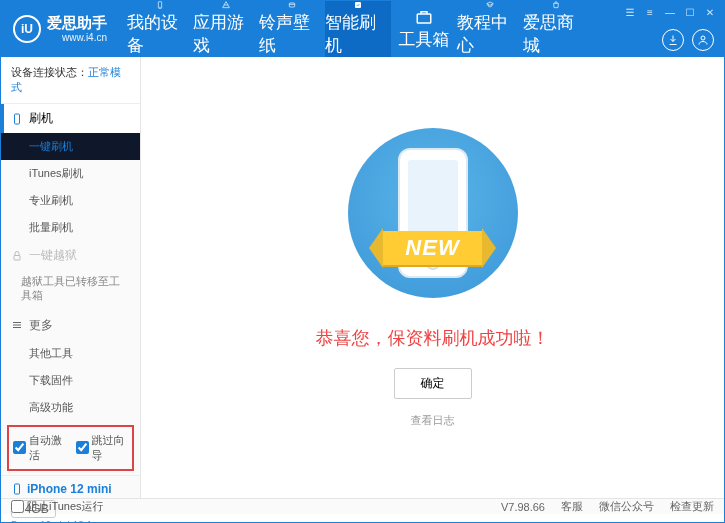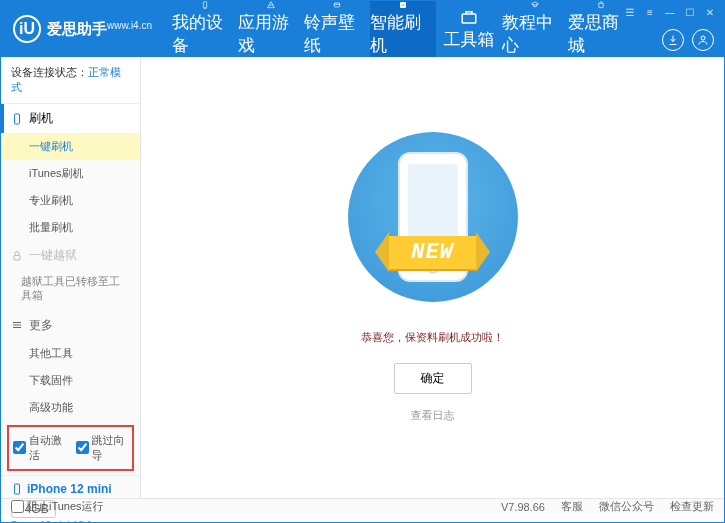--- a/index.html
+++ b/index.html
@@ -1,57 +1,57 @@
 <!DOCTYPE html>
 <html><head>
 <meta charset="utf-8">
 <style>
 * { margin: 0; padding: 0; box-sizing: border-box; }
 body { font-family: "Microsoft YaHei", sans-serif; font-size: 12px; color: #333; background: #fff; width: 725px; height: 523px; border: 1px solid #1a7fd8; overflow: hidden; }
 .titlebar { background: #1a7fd8; height: 56px; display: flex; align-items: center; color: #fff; position: relative; }
 .brand { display: flex; align-items: center; padding: 0 12px; gap: 6px; }
-.brand-logo { width: 28px; height: 28px; border: 2px solid #fff; border-radius: 50%; display: flex; align-items: center; justify-content: center; font-weight: bold; font-size: 16px; }
-.brand-text { display: flex; flex-direction: row; line-height: 1.2; }
+.brand-logo { width: 28px; height: 28px; border: 2px solid #fff; border-radius: 50%; display: flex; align-items: center; justify-content: center; font-weight: bold; font-size: 12px; }
+.brand-text { display: flex; flex-direction: column; line-height: 1.2; align-items: flex-end; }
 .brand-name { font-size: 15px; font-weight: bold; }
 .brand-url { font-size: 10px; opacity: 0.9; }
 .nav { display: flex; height: 100%; margin-left: 8px; }
 .nav-item { width: 66px; display: flex; flex-direction: column; align-items: center; justify-content: center; gap: 2px; cursor: pointer; font-size: 17px; }
 .nav-item.active { background: #0d6bc5; }
 .nav-icon { width: 18px; height: 18px; }
 .win-controls { position: absolute; right: 6px; top: 4px; display: flex; gap: 4px; }
 .win-btn { width: 16px; height: 14px; display: flex; align-items: center; justify-content: center; cursor: pointer; opacity: 0.8; font-size: 10px; }
 .user-icons { position: absolute; right: 10px; bottom: 6px; display: flex; gap: 8px; }
 .user-icon { width: 22px; height: 22px; border: 1.5px solid #fff; border-radius: 50%; display: flex; align-items: center; justify-content: center; cursor: pointer; }
 .body { display: flex; height: calc(100% - 56px - 24px); }
 .sidebar { width: 140px; border-right: 1px solid #e5e5e5; background: #fafafa; display: flex; flex-direction: column; }
 .conn-status { padding: 8px 10px; font-size: 11px; background: #fff; border-bottom: 1px solid #eee; }
 .conn-val { color: #1a7fd8; }
 .side-sec { padding: 6px 10px; display: flex; align-items: center; gap: 6px; color: #666; font-size: 12px; }
 .side-sec.blue { color: #000000; border-left: 3px solid #1a7fd8; background: #fff; padding-left: 7px; }
 .side-item { padding: 6px 10px 6px 28px; font-size: 11px; color: #555; cursor: pointer; }
-.side-item.active { background: #fef9c3; color: #1a7fd8; }
+.side-item.active { background: #0f172a; color: #1a7fd8; }
 .side-note { padding: 4px 10px 8px 20px; font-size: 11px; color: #888; line-height: 1.3; }
 .checkbox-highlight { border: 2px solid #d44; margin: 4px 6px; padding: 6px 4px; display: flex; gap: 10px; font-size: 11px; }
 .cb { display: flex; align-items: center; gap: 3px; color: #555; }
 .cb input { accent-color: #1a7fd8; }
 .device-block { padding: 6px 10px; border-top: 1px solid #eee; }
 .device-name { color: #1a7fd8; font-size: 12px; font-weight: bold; display: flex; align-items: center; gap: 4px; }
 .device-cap { display: inline-block; border: 1px solid #ccc; border-radius: 3px; padding: 1px 6px; font-size: 12px; color: #666; margin-top: 4px; }
 .device-sub { font-size: 10px; color: #888; margin-top: 2px; }
 .main { flex: 1; display: flex; flex-direction: column; align-items: center; justify-content: center; background: #fff; position: relative; }
 .hero { width: 170px; height: 170px; border-radius: 50%; background: radial-gradient(circle at 50% 40%, #5bb4e8, #3a96d8); position: relative; display: flex; align-items: center; justify-content: center; }
 .phone { width: 70px; height: 130px; background: #fff; border-radius: 12px; border: 2px solid #dbe9f5; position: relative; }
 .phone::before { content: ""; position: absolute; top: 10px; left: 8px; right: 8px; bottom: 18px; background: #e9f3fb; border-radius: 3px; }
 .phone::after { content: ""; position: absolute; bottom: 6px; left: 50%; width: 10px; height: 10px; border: 2px solid #cfe0ef; border-radius: 50%; transform: translateX(-50%); }
-.ribbon { position: absolute; bottom: 30px; left: -20px; right: -20px; height: 40px; display: flex; align-items: center; justify-content: center; font-family: Liberation Mono, monospace; }
+.ribbon { position: absolute; bottom: 30px; left: -20px; right: -20px; height: 40px; display: flex; align-items: center; justify-content: center; }
 .ribbon-body { background: #ffcc33; color: #fff; font-weight: 900; font-size: 22px; padding: 4px 22px; letter-spacing: 1px; position: relative; font-style: italic; box-shadow: 0 2px 0 #e0a820; }
 .ribbon-end { width: 0; height: 0; border-top: 20px solid transparent; border-bottom: 20px solid transparent; }
 .ribbon-end.l { border-right: 14px solid #e8b82e; }
 .ribbon-end.r { border-left: 14px solid #e8b82e; }
-.msg { margin-top: 28px; font-size: 11px; color: #7f1d1d; }
+.msg { margin-top: 28px; font-size: 18px; color: #ef4444; }
 .btn { margin-top: 18px; padding: 6px 26px; border: 1px solid #ccc; background: #fff; font-size: 12px; cursor: pointer; border-radius: 2px; }
 .log-link { margin-top: 14px; font-size: 11px; color: #999; cursor: pointer; }
 .statusbar { height: 16px; border-top: 1px solid #e5e5e5; display: flex; align-items: center; font-size: 11px; color: #666; padding: 0 10px; background: #fafafa; }
 .statusbar .sp { flex: 1; }
 .st-item { margin-left: 16px; cursor: pointer; }
 .sec-icon { width: 12px; height: 12px; display: inline-block; }
 </style>
 </head>
 <body>
 

